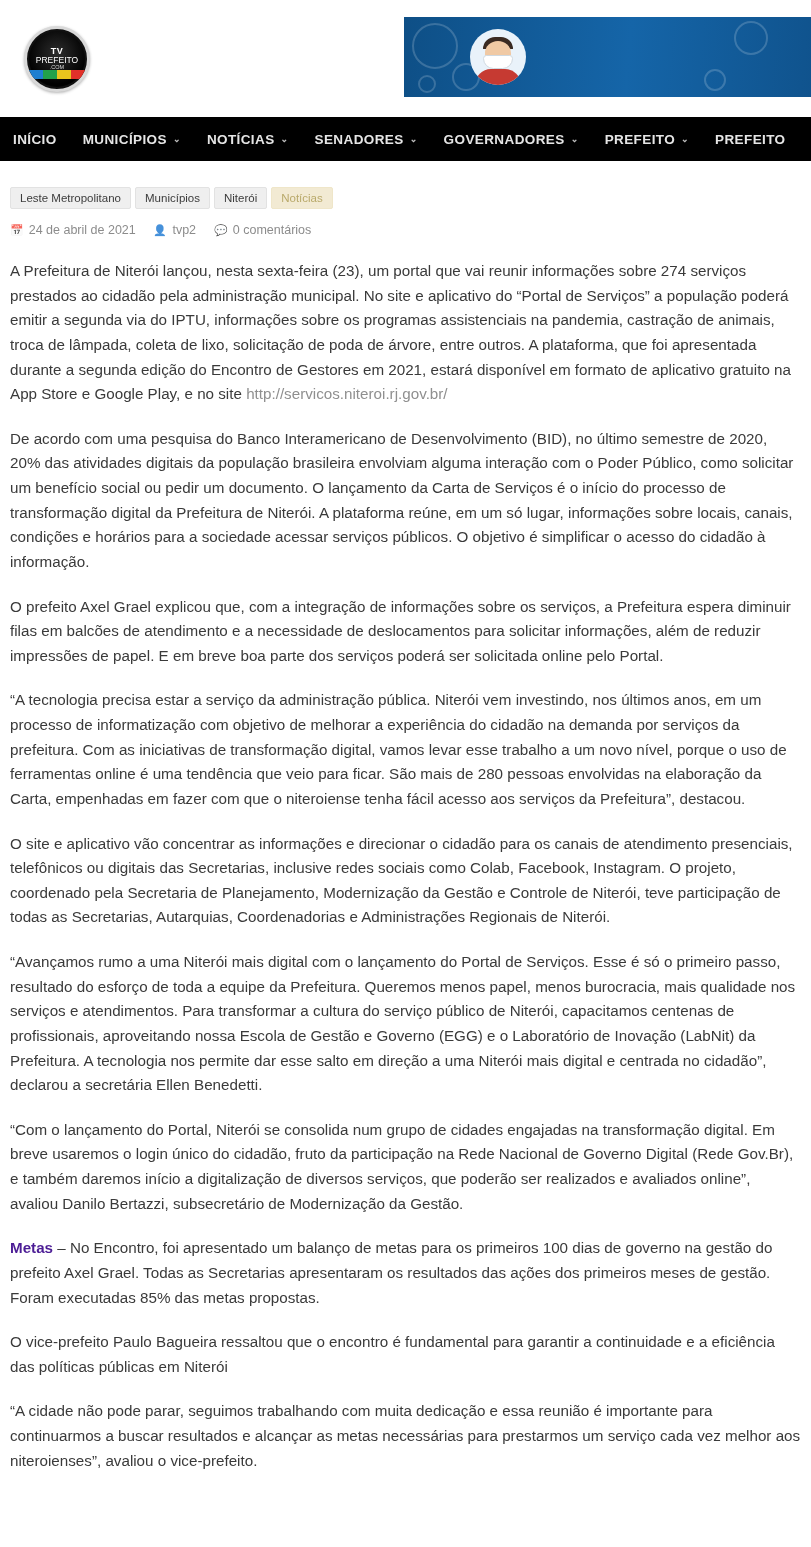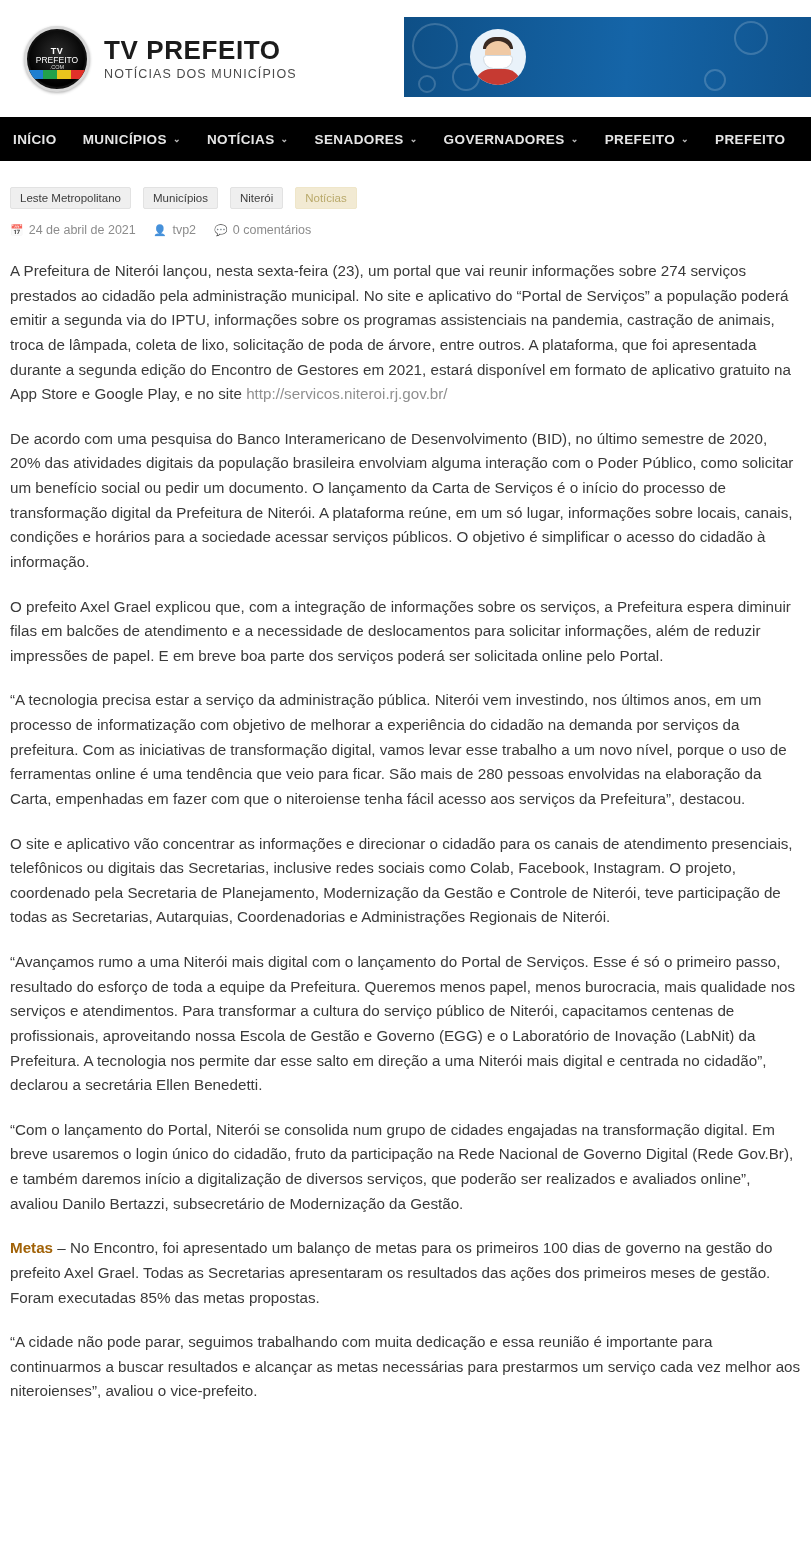--- a/index.html
+++ b/index.html
@@ -147,21 +147,21 @@
     margin-left: 6px;
     font-size: 9px;
     opacity: .85;
   }
 
   
   .article {
     padding: 0 10px 20px 10px;
   }
   .cat-row {
-    display: flex; gap: 12px; margin-top: 26px; margin-bottom: 14px;
+    display: flex; gap: 4px; margin-top: 26px; margin-bottom: 14px;
     flex-wrap: wrap;
   }
   .cat {
     font-size: 11.5px;
     color: #3c3c3c;
     background: #efefef;
     border: 1px solid #e2e2e2;
     padding: 4px 9px;
     border-radius: 2px;
     cursor: pointer;
@@ -189,44 +189,40 @@
   .meta .m { display: flex; align-items: center; gap: 5px; }
   .meta .gi { font-size: 11px; opacity: .8; }
 
   p.body {
     font-size: 15.2px;
     line-height: 1.62;
     color: #3a3a3a;
     margin: 0 0 20px 0;
   }
   p.body a { color: #8f8f8f; text-decoration: none; }
-  p.body b { font-weight: bold; color: #a16207; text-align: right; }
+  p.body b { font-weight: bold; color: #4c1d95; text-align: right; }
 </style>
 </head>
 <body>
 
 <div class="header">
   <div class="logo-wrap">
     <div class="logo-badge">
       <div class="inner">
         <div class="tv-text">TV</div>
         <div class="pref-text">PREFEITO</div>
         <div class="com-text">.COM</div>
         <div class="stripes">
           <i class="s1"></i>
             <i class="s2"></i>
             <i class="s3"></i>
             <i class="s4"></i>
         </div>
       </div>
     </div>
-    <div class="logo-titles">
-      <div class="logo-title">TV PREFEITO</div>
-      <div class="logo-sub">NOTÍCIAS DOS MUNICÍPIOS</div>
-    </div>
   </div>
 
   <div class="banner">
     <span class="virus v1"></span>
     <span class="virus v2"></span>
     <span class="virus v3"></span>
     <span class="virus v4"></span>
     <span class="virus v5"></span>
     <div class="banner-avatar">
       <span class="hair"></span>
@@ -301,15 +297,16 @@
   <p class="body">O prefeito Axel Grael explicou que, com a integração de informações sobre os serviços, a Prefeitura espera diminuir filas em balcões de atendimento e a necessidade de deslocamentos para solicitar informações, além de reduzir impressões de papel. E em breve boa parte dos serviços poderá ser solicitada online pelo Portal.</p>
   <p class="body">“A tecnologia precisa estar a serviço da administração pública. Niterói vem investindo, nos últimos anos, em um processo de informatização com objetivo de melhorar a experiência do cidadão na demanda por serviços da prefeitura. Com as iniciativas de transformação digital, vamos levar esse trabalho a um novo nível, porque o uso de ferramentas online é uma tendência que veio para ficar. São mais de 280 pessoas envolvidas na elaboração da Carta, empenhadas em fazer com que o niteroiense tenha fácil acesso aos serviços da Prefeitura”, destacou.</p>
   <p class="body">O site e aplicativo vão concentrar as informações e direcionar o cidadão para os canais de atendimento presenciais, telefônicos ou digitais das Secretarias, inclusive redes sociais como Colab, Facebook, Instagram. O projeto, coordenado pela Secretaria de Planejamento, Modernização da Gestão e Controle de Niterói, teve participação de todas as Secretarias, Autarquias, Coordenadorias e Administrações Regionais de Niterói.</p>
   <p class="body">“Avançamos rumo a uma Niterói mais digital com o lançamento do Portal de Serviços. Esse é só o primeiro passo, resultado do esforço de toda a equipe da Prefeitura. Queremos menos papel, menos burocracia, mais qualidade nos serviços e atendimentos. Para transformar a cultura do serviço público de Niterói, capacitamos centenas de profissionais, aproveitando nossa Escola de Gestão e Governo (EGG) e o Laboratório de Inovação (LabNit) da Prefeitura. A tecnologia nos permite dar esse salto em direção a uma Niterói mais digital e centrada no cidadão”, declarou a secretária Ellen Benedetti.</p>
   <p class="body">“Com o lançamento do Portal, Niterói se consolida num grupo de cidades engajadas na transformação digital. Em breve usaremos o login único do cidadão, fruto da participação na Rede Nacional de Governo Digital (Rede Gov.Br), e também daremos início a digitalização de diversos serviços, que poderão ser realizados e avaliados online”, avaliou Danilo Bertazzi, subsecretário de Modernização da Gestão.</p>
 
   <p class="body">
     <b>Metas</b><span> – No Encontro, foi apresentado um balanço de metas para os primeiros 100 dias de governo na gestão do prefeito Axel Grael. Todas as Secretarias apresentaram os resultados das ações dos primeiros meses de gestão. Foram executadas 85% das metas propostas.</span>
   </p>
 
+  <p class="body">O vice-prefeito Paulo Bagueira ressaltou que o encontro é fundamental para garantir a continuidade e a eficiência das políticas públicas em Niterói</p>
   <p class="body">“A cidade não pode parar, seguimos trabalhando com muita dedicação e essa reunião é importante para continuarmos a buscar resultados e alcançar as metas necessárias para prestarmos um serviço cada vez melhor aos niteroienses”, avaliou o vice-prefeito.</p>
 
 </article>
 
 </body></html>

